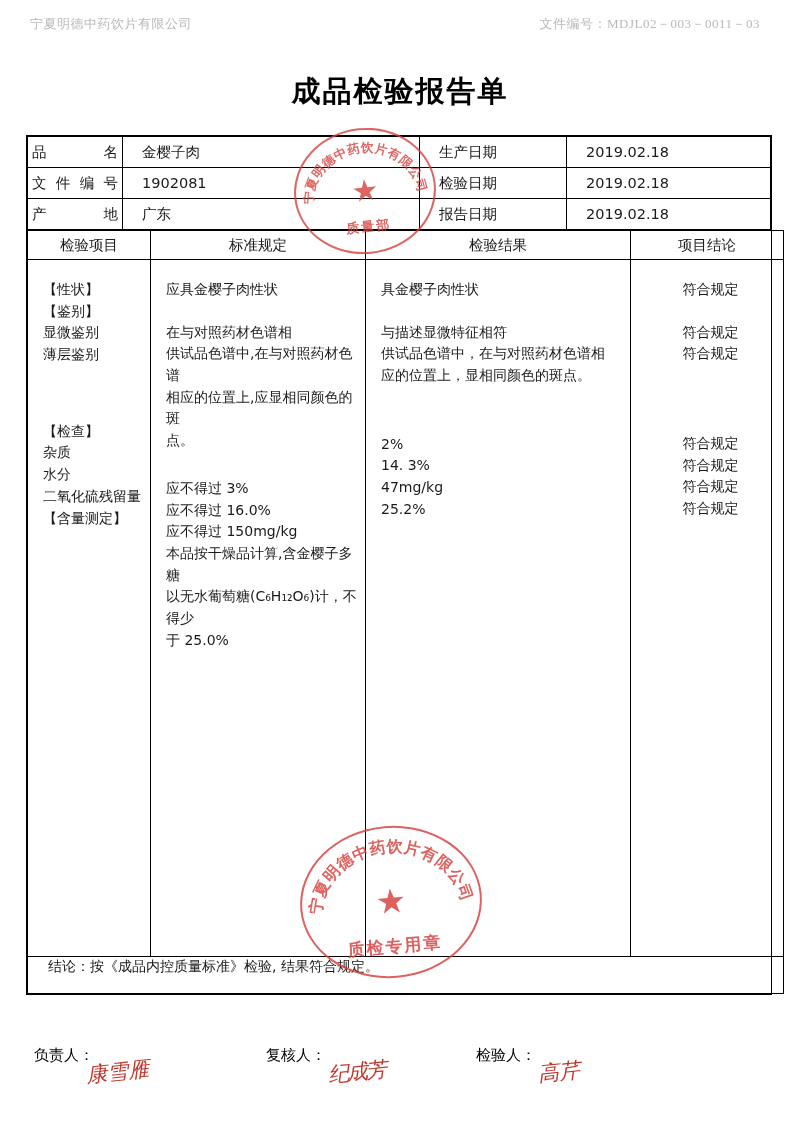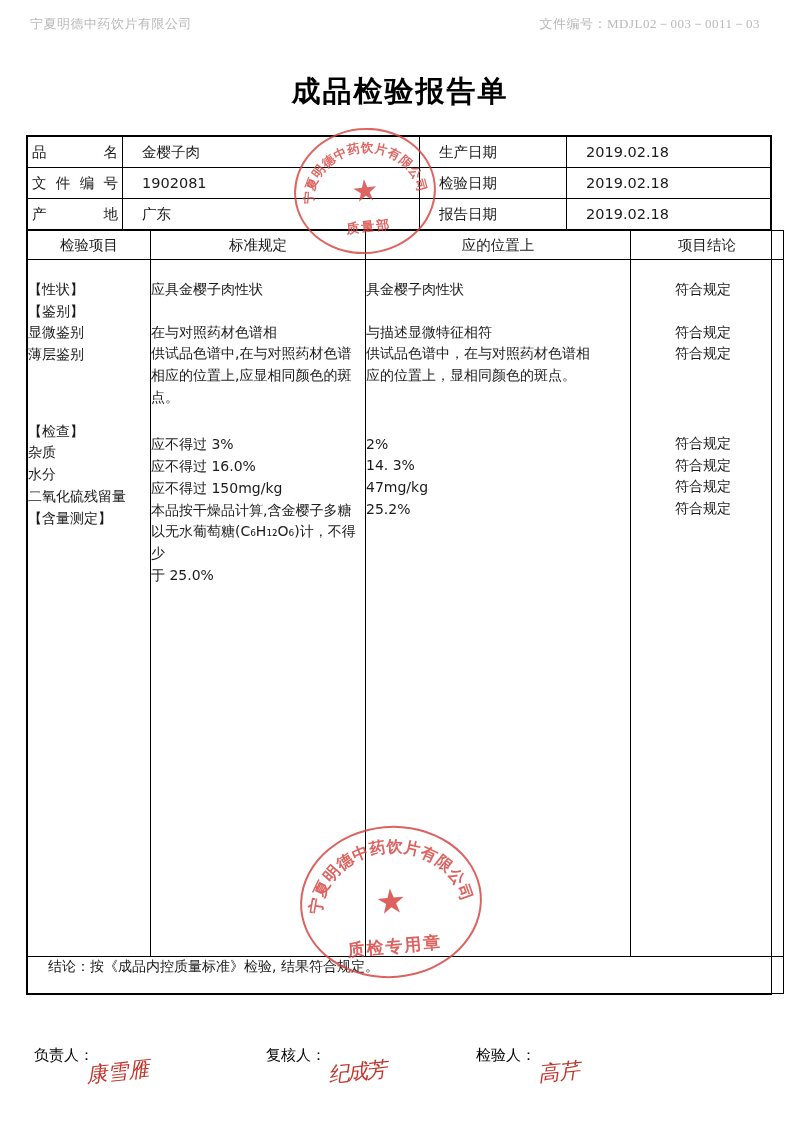--- a/index.html
+++ b/index.html
@@ -96,21 +96,21 @@
     text-align: center;
     font-size: 14.5px;
     vertical-align: middle;
   }
   .col-item { width: 120px; }
   .col-std  { width: 212px; }
   .col-res  { width: 262px; }
   .col-conc { width: 150px; }
 
   .body-cell {
-    padding: 6px 8px 0 0;
+    padding: 6px 8px 0 15px;
     line-height: 1.55;
     height: 690px;
   }
   .body-cell.center-txt { text-align: center; }
   .line { white-space: pre-wrap; min-height: 21px; }
   .line.gap { height: 13px; min-height: 13px; }
 
   .conclusion-row td {
     height: 34px;
     vertical-align: middle;
@@ -246,21 +246,21 @@
         <td>2019.02.18</td>
       </tr>
     </tbody>
   </table>
 
   <table class="grid">
     <thead>
       <tr>
         <th class="col-item">检验项目</th>
         <th class="col-std">标准规定</th>
-        <th class="col-res">应的位置上</th>
+        <th class="col-res">检验结果</th>
         <th class="col-conc">项目结论</th>
       </tr>
     </thead>
     <tbody>
       <tr>
         <td class="body-cell">
           <div class="line gap"></div>
           <div class="line">【性状】</div>
           <div class="line">【鉴别】</div>
           <div class="line">显微鉴别</div>

